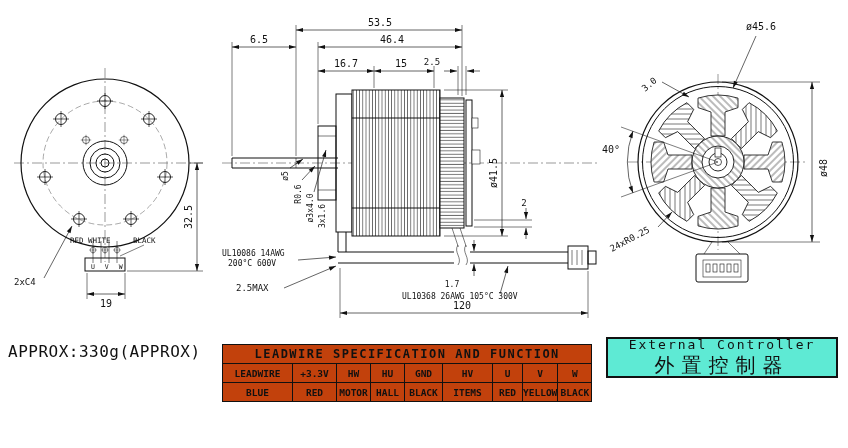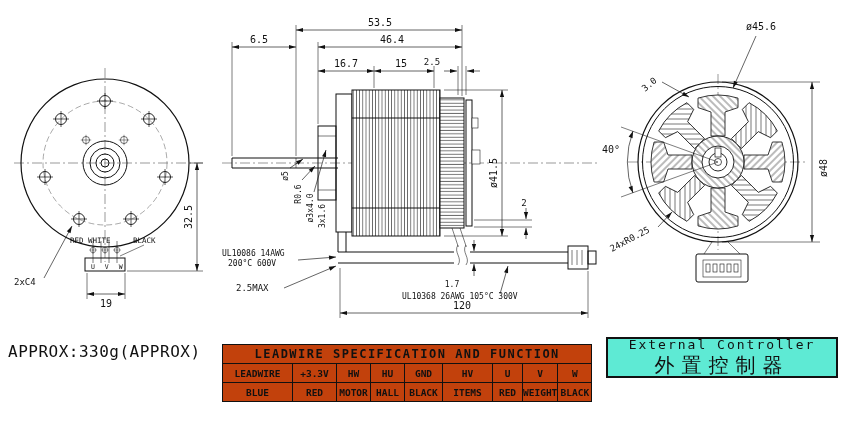--- a/index.html
+++ b/index.html
@@ -297,21 +297,21 @@
     <td class="h">W</td>
   </tr>
   <tr>
     <td class="h">BLUE</td>
     <td class="h">RED</td>
     <td class="h">MOTOR</td>
     <td class="h">HALL</td>
     <td class="h">BLACK</td>
     <td class="h">ITEMS</td>
     <td class="h">RED</td>
-    <td class="h">WEIGHT</td>
+    <td class="h">YELLOW</td>
     <td class="h">BLACK</td>
   </tr>
 </tbody>
     </table>
 
 <div class="ctrl">
   <div class="l1">External Controller</div>
   <div class="l2">外置控制器</div>
 </div>
 

